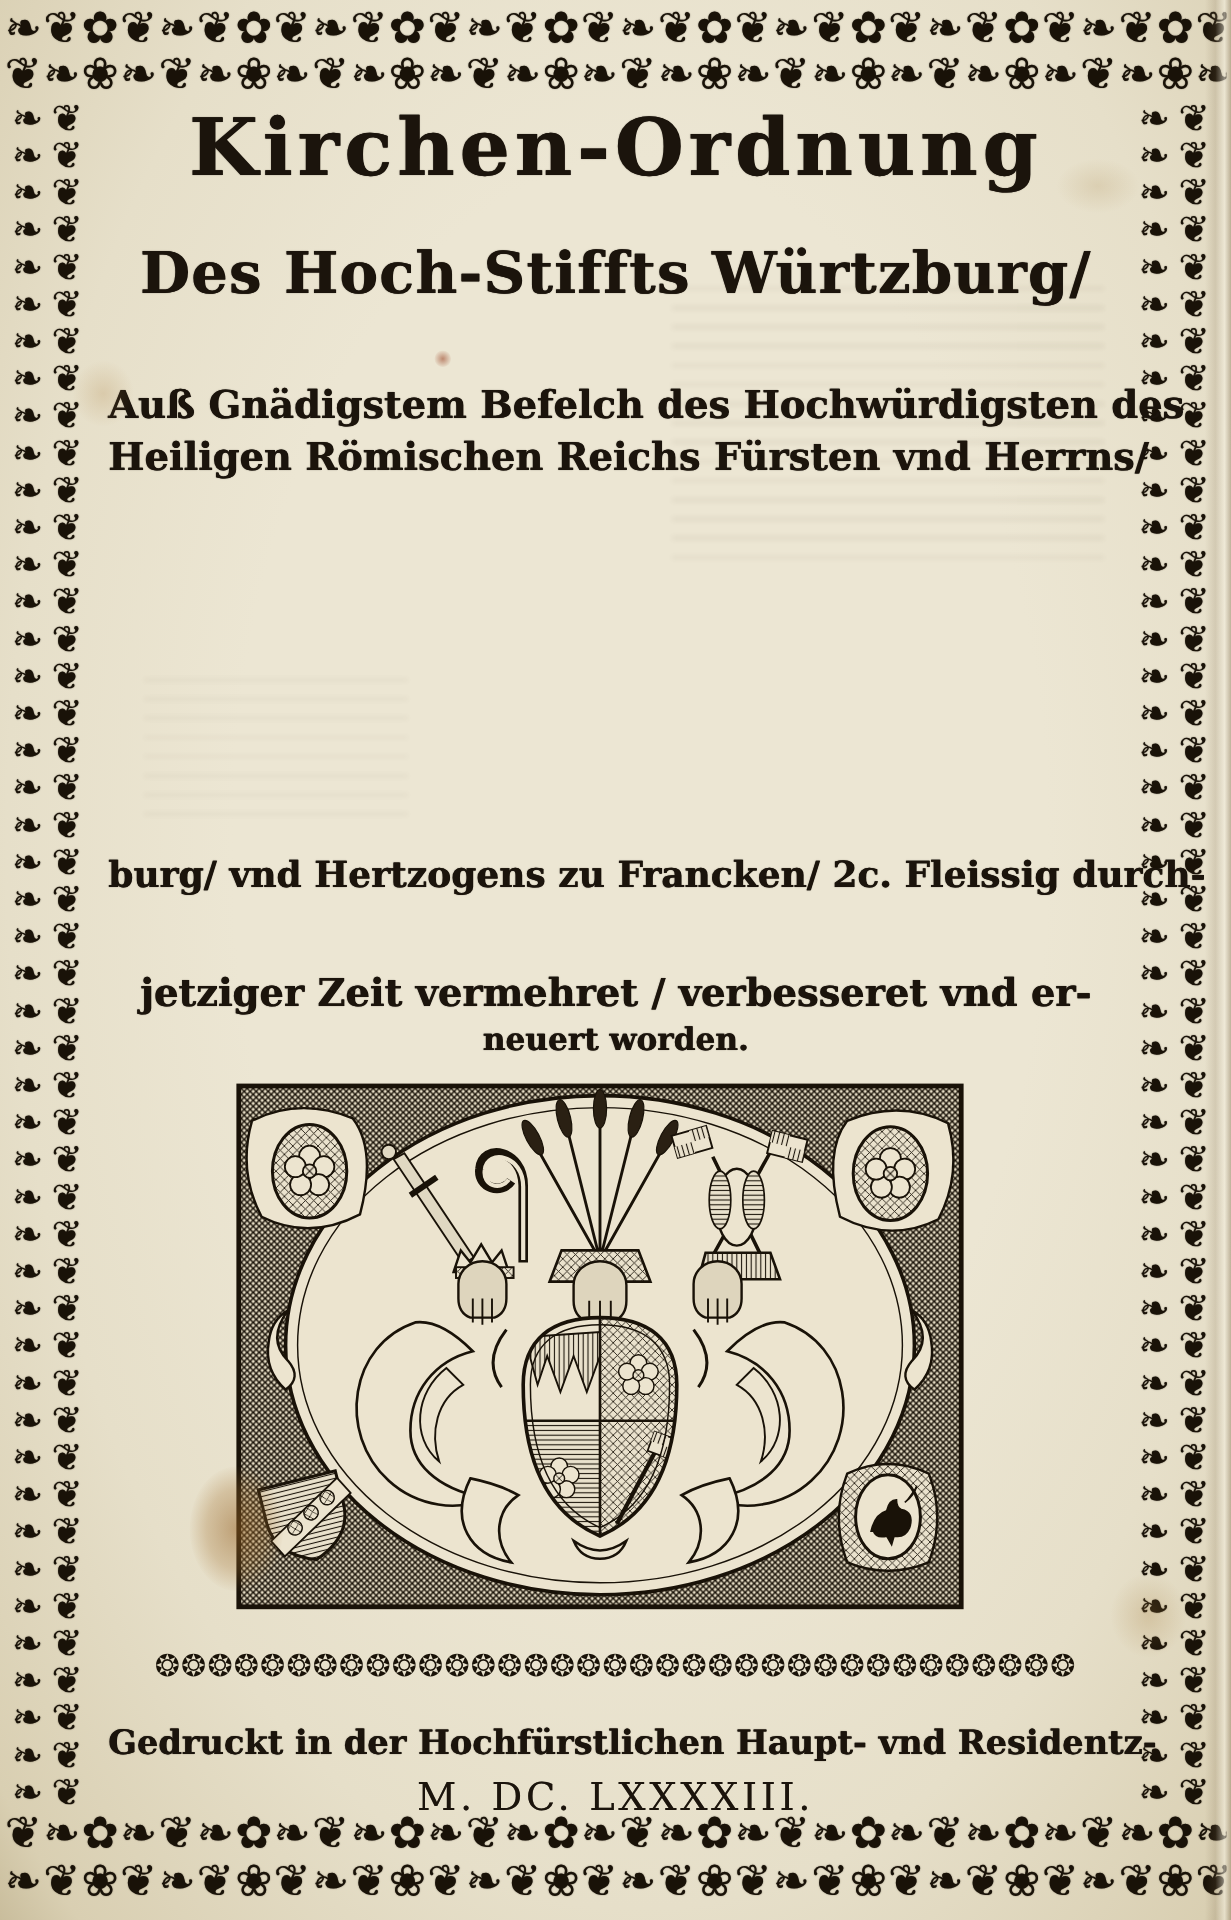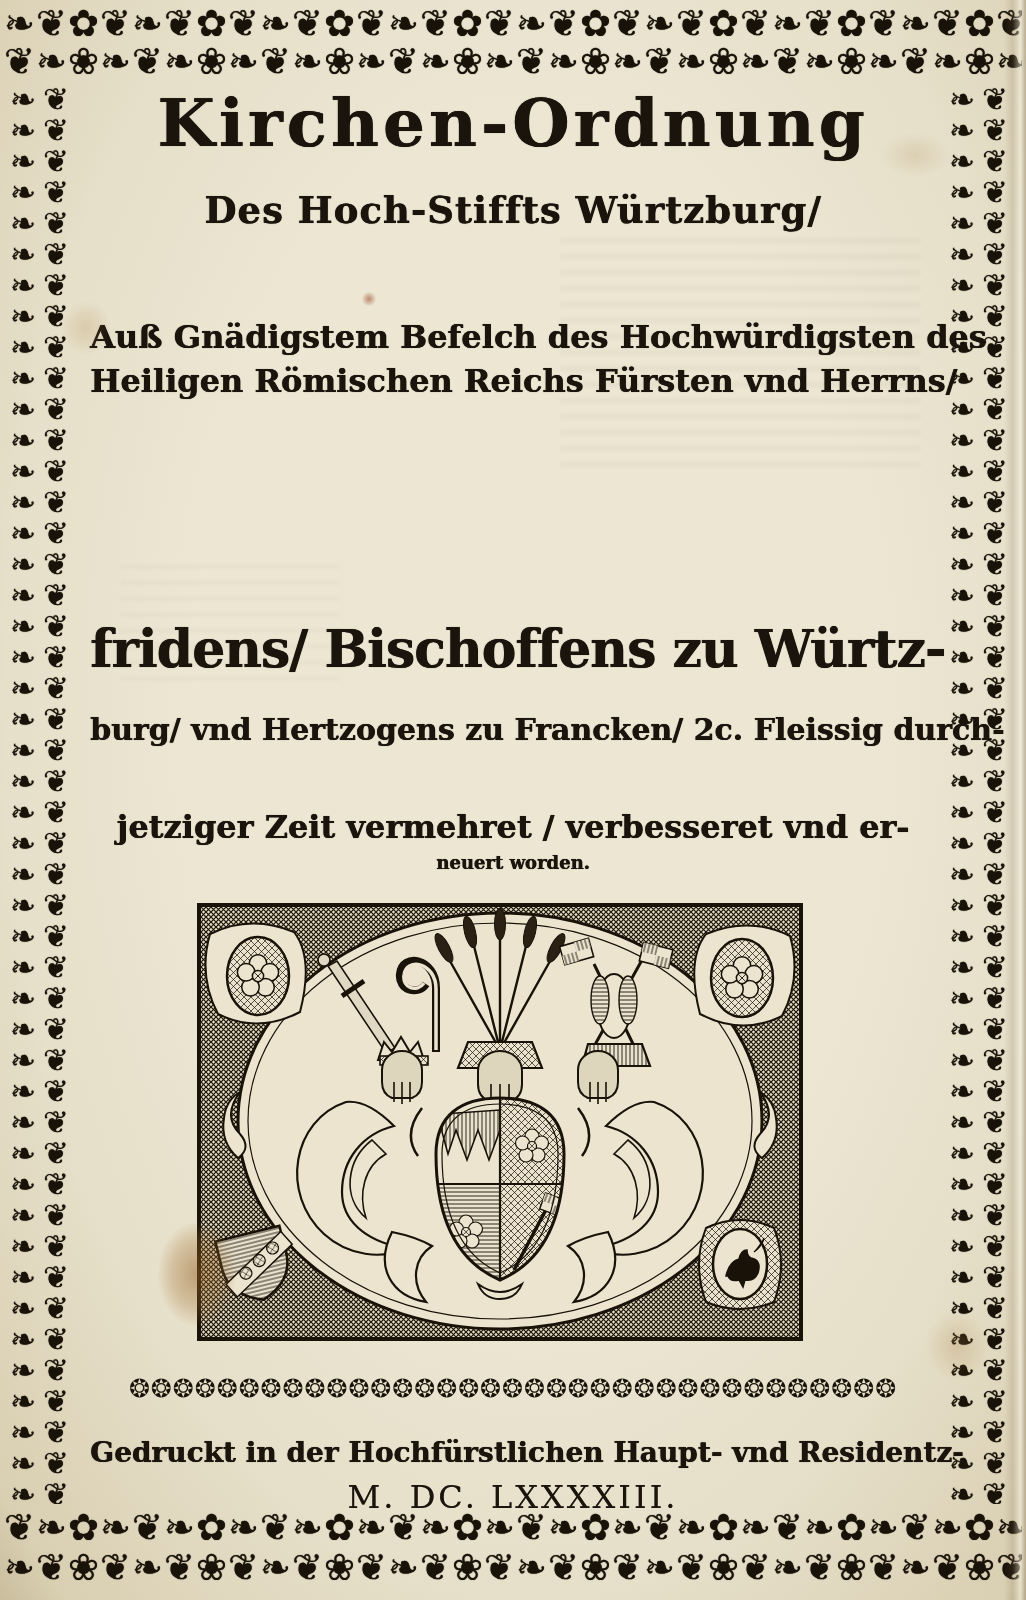--- a/index.html
+++ b/index.html
@@ -35,30 +35,30 @@
   #right-border{left:941px;}
   
   #content{position:absolute;left:90px;width:846px;top:0;height:1224px;}
   .tline{position:absolute;left:0;right:0;text-align:center;white-space:nowrap;}
   .blackletter{
     font-family:"DejaVu Serif", serif;
     font-weight:700;
     text-shadow:0.5px 0 0 currentColor, 0 0 1px rgba(27,20,12,.55);
   }
   #main-title      {top:84px;  font-size:66px; letter-spacing:4px;}
-  #subtitle        {top:188px; font-size:37px; letter-spacing:1px;}
+  #subtitle        {top:200px; font-size:48px; letter-spacing:1px;}
   #connector       {top:266px; font-size:27px;}
   #preamble-line1  {top:318px; font-size:32px;}
   #preamble-line2  {top:362px; font-size:32px;}
   #name-line1      {top:462px; font-size:98px; letter-spacing:-1px;}
   #name-line2      {top:618px; font-size:52px; letter-spacing:-1px;}
   #body-line1      {top:712px; font-size:30px;}
   #body-line2      {top:762px; font-size:33px; letter-spacing:2px;}
   #body-line3      {top:808px; font-size:32px;}
-  #body-line4      {top:852px; font-size:18px;}
+  #body-line4      {top:852px; font-size:26px;}
   #rosette-row     {top:1374px;font-size:25px; letter-spacing:1px;
                     font-family:"DejaVu Sans",sans-serif;color:#191208;overflow:hidden;height:32px;}
   #imprint-line1   {top:1412px;font-size:28px;margin-top:24px;}
   #imprint-line2   {top:1449px;font-size:24px;}
   #imprint-line3   {top:1478px;font-size:32px;font-weight:400;letter-spacing:3px;
                     font-family:"DejaVu Serif",serif;text-shadow:0 0 .5px rgba(27,20,12,.6);}
   
   #engraving{position:absolute;left:196px;top:902px;width:608px;height:440px;}
   
   .stain{position:absolute;border-radius:50%;pointer-events:none;}
@@ -89,21 +89,20 @@
   <div class="orn orn-v" id="left-border">❧❦❧❦❧❦❧❦❧❦❧❦❧❦❧❦❧❦❧❦❧❦❧❦❧❦❧❦❧❦❧❦❧❦❧❦❧❦❧❦❧❦❧❦❧❦❧❦❧❦❧❦❧❦❧❦❧❦❧❦❧❦❧❦❧❦❧❦❧❦❧❦❧❦❧❦❧❦❧❦❧❦❧❦❧❦❧❦❧❦❧❦❧❦❧❦</div>
   <div class="orn orn-v" id="right-border">❧❦❧❦❧❦❧❦❧❦❧❦❧❦❧❦❧❦❧❦❧❦❧❦❧❦❧❦❧❦❧❦❧❦❧❦❧❦❧❦❧❦❧❦❧❦❧❦❧❦❧❦❧❦❧❦❧❦❧❦❧❦❧❦❧❦❧❦❧❦❧❦❧❦❧❦❧❦❧❦❧❦❧❦❧❦❧❦❧❦❧❦❧❦❧❦</div>
   <div class="orn orn-h" id="bottom-border-row1">❦❧✿❧❦❧✿❧❦❧✿❧❦❧✿❧❦❧✿❧❦❧✿❧❦❧✿❧❦❧✿❧❦❧✿❧</div>
   <div class="orn orn-h" id="bottom-border-row2">❧❦❀❦❧❦❀❦❧❦❀❦❧❦❀❦❧❦❀❦❧❦❀❦❧❦❀❦❧❦❀❦❧❦❀❦</div>
 
   <div id="content">
     <div class="tline blackletter" id="main-title">Kirchen-Ordnung</div>
     <div class="tline blackletter" id="subtitle">Des Hoch-Stiffts Würtzburg/</div>
     <div class="tline blackletter" id="preamble-line1">Auß Gnädigstem Befelch des Hochwürdigsten des</div>
     <div class="tline blackletter" id="preamble-line2">Heiligen Römischen Reichs Fürsten vnd Herrns/</div>
-    <div class="tline blackletter" id="name-line2">fridens/ Bischoffens zu Würtz-</div>
     <div class="tline blackletter" id="body-line1">burg/ vnd Hertzogens zu Francken/ 2c. Fleissig durch-</div>
     <div class="tline blackletter" id="body-line3">jetziger Zeit vermehret / verbesseret vnd er-</div>
     <div class="tline blackletter" id="body-line4">neuert worden.</div>
 
     <div class="tline" id="rosette-row">❂❂❂❂❂❂❂❂❂❂❂❂❂❂❂❂❂❂❂❂❂❂❂❂❂❂❂❂❂❂❂❂❂❂❂</div>
 
     <div class="tline blackletter" id="imprint-line1">Gedruckt in der Hochfürstlichen Haupt- vnd Residentz-</div>
     <div class="tline" id="imprint-line3">M. DC. LXXXXIII.</div>
   </div>
 

